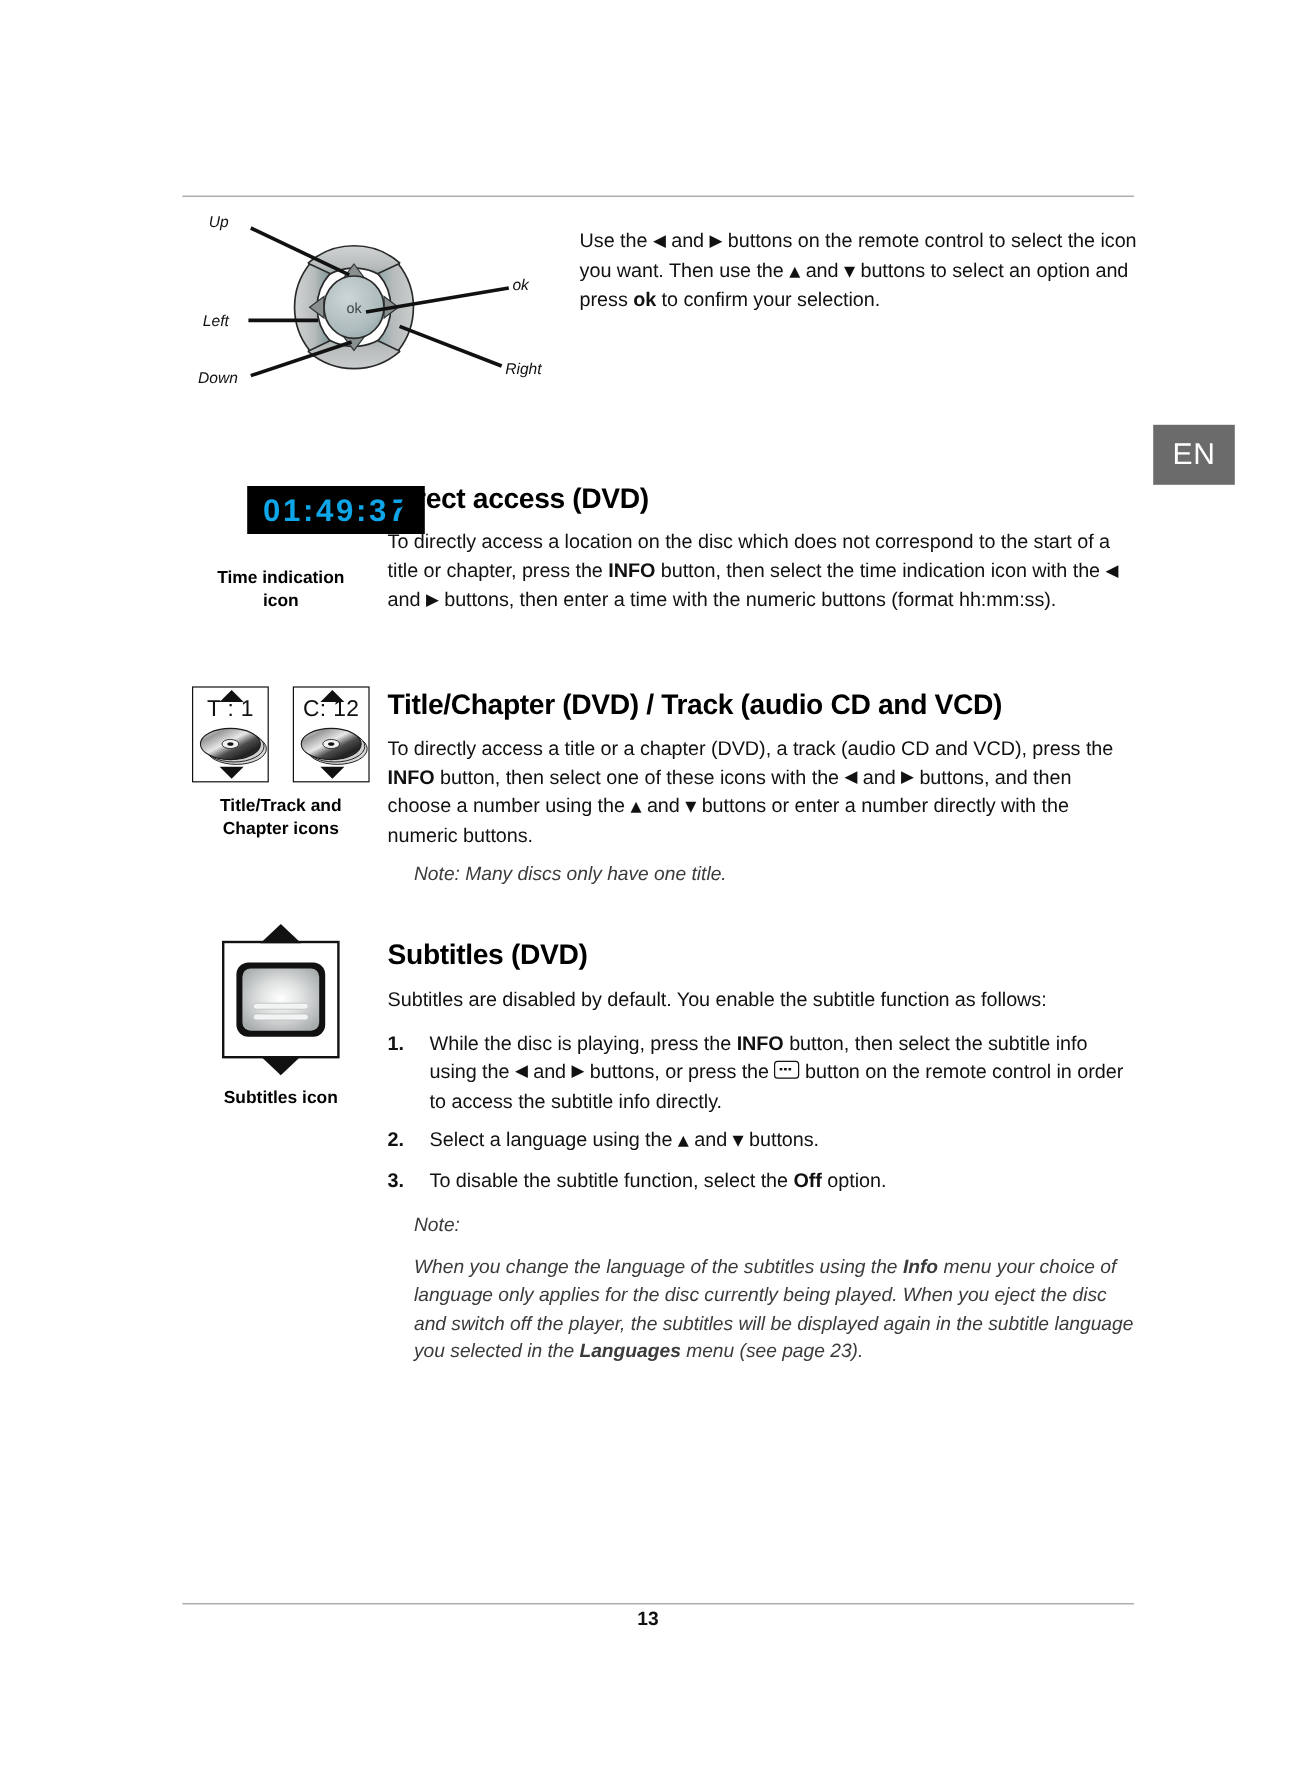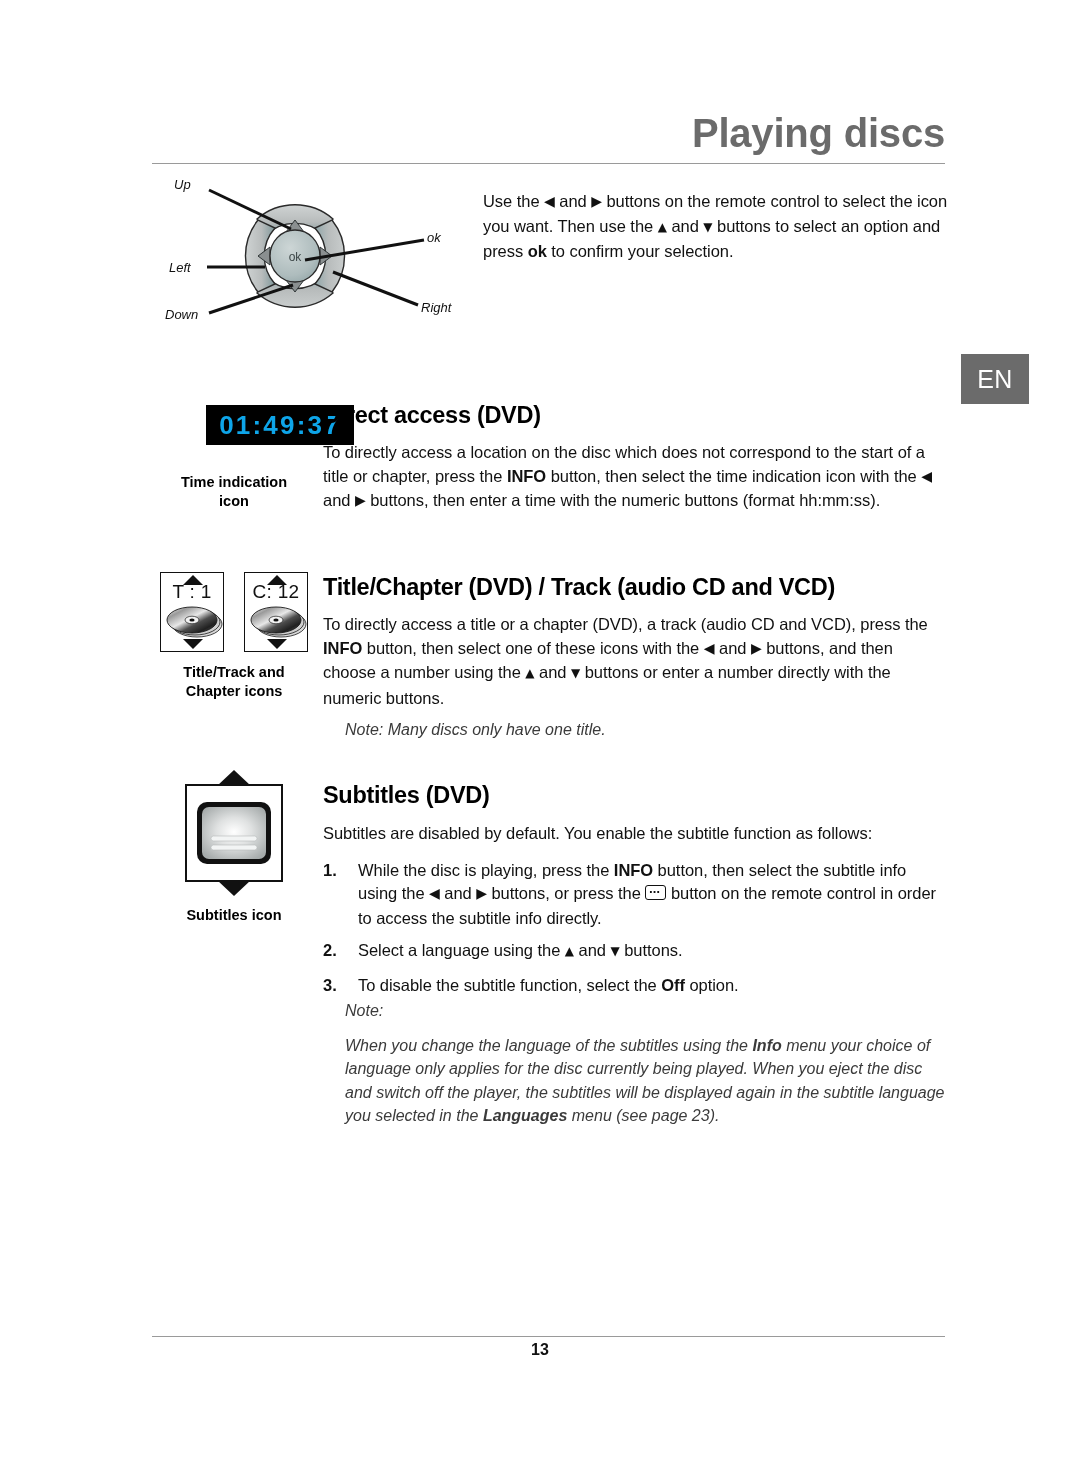--- a/index.html
+++ b/index.html
@@ -239,21 +239,20 @@
     left: 0; top: 0;
     font-weight: bold;
     font-size: 16.5px;
   }
 </style>
 </head>
 <body>
 
 <div class="page">
 
-  <div class="header-title">Playing discs</div>
   <div class="header-rule"></div>
 
   <div class="en-tab">EN</div>
 
   <div class="navpad-wrap">
     <svg width="310" height="175" viewBox="0 0 310 175">
       <defs>
         <linearGradient id="gUp" x1="0" y1="0" x2="0" y2="1">
           <stop offset="0%" stop-color="#cfd3d3"></stop>
           <stop offset="55%" stop-color="#b8bcbc"></stop>
@@ -441,20 +440,20 @@
         <span class="num">1.</span><span>While the disc is playing, press the </span><b>INFO</b><span> button, then select the subtitle info using the </span><span class="gl gl-l"></span><span> and </span><span class="gl gl-r"></span><span> buttons, or press the </span><span class="subbtn"></span><span> button on the remote control in order to access the subtitle info directly.</span>
       </li>
       <li>
         <span class="num">2.</span><span>Select a language using the </span><span class="gl gl-u"></span><span> and </span><span class="gl gl-d"></span><span> buttons.</span>
       </li>
       <li style="margin-bottom:2px;">
         <span class="num">3.</span><span>To disable the subtitle function, select the </span><b>Off</b><span> option.</span>
       </li>
     </ol>
 
-    <div class="note-it" style="margin-top:2px; padding-left:22px;">Note:</div>
+    <div class="note-it" style="margin-top:14px; padding-left:22px;">Note:</div>
     <div class="note-it" style="margin-top:11px; padding-left:22px; width:600px;"><span>When you change the language of the subtitles using the </span><b>Info</b><span> menu your choice of language only applies for the disc currently being played. When you eject the disc and switch off the player, the subtitles will be displayed again in the subtitle language you selected in the </span><b>Languages</b><span> menu (see page 23).</span></div>
   </div>
 
   <div class="footer-rule"></div>
   <div class="page-num">13</div>
 
 </div>
 
 </body></html>

